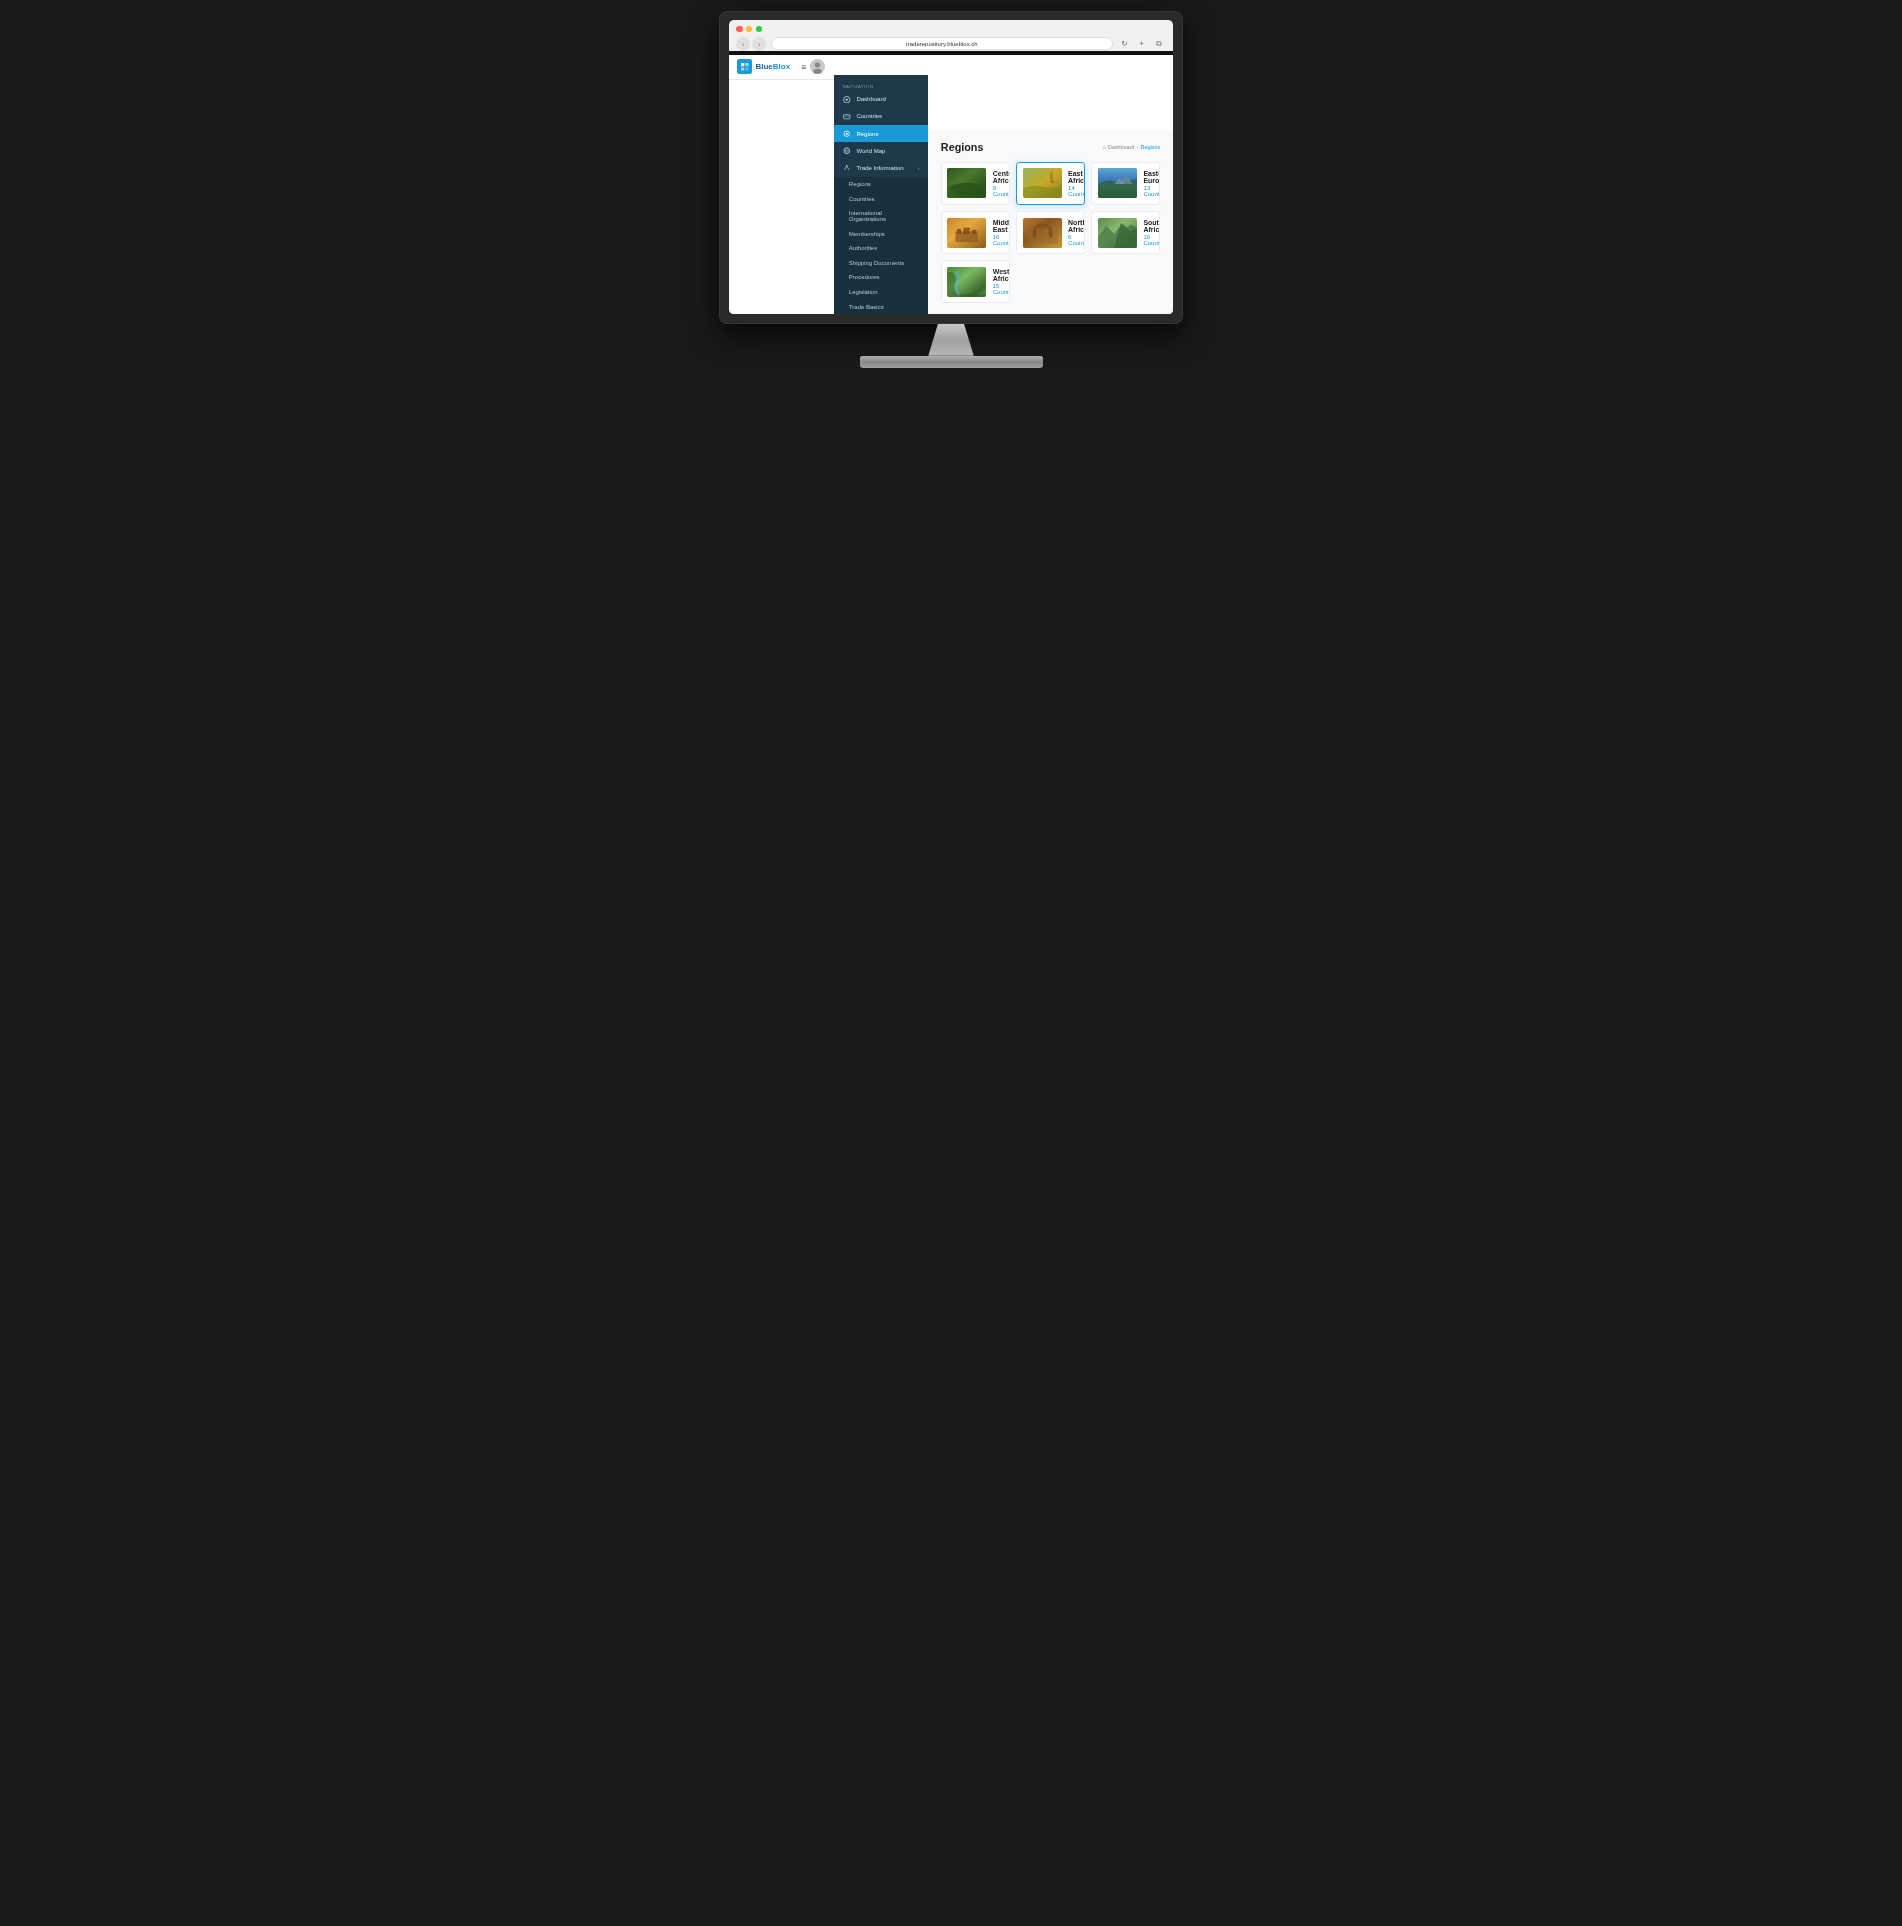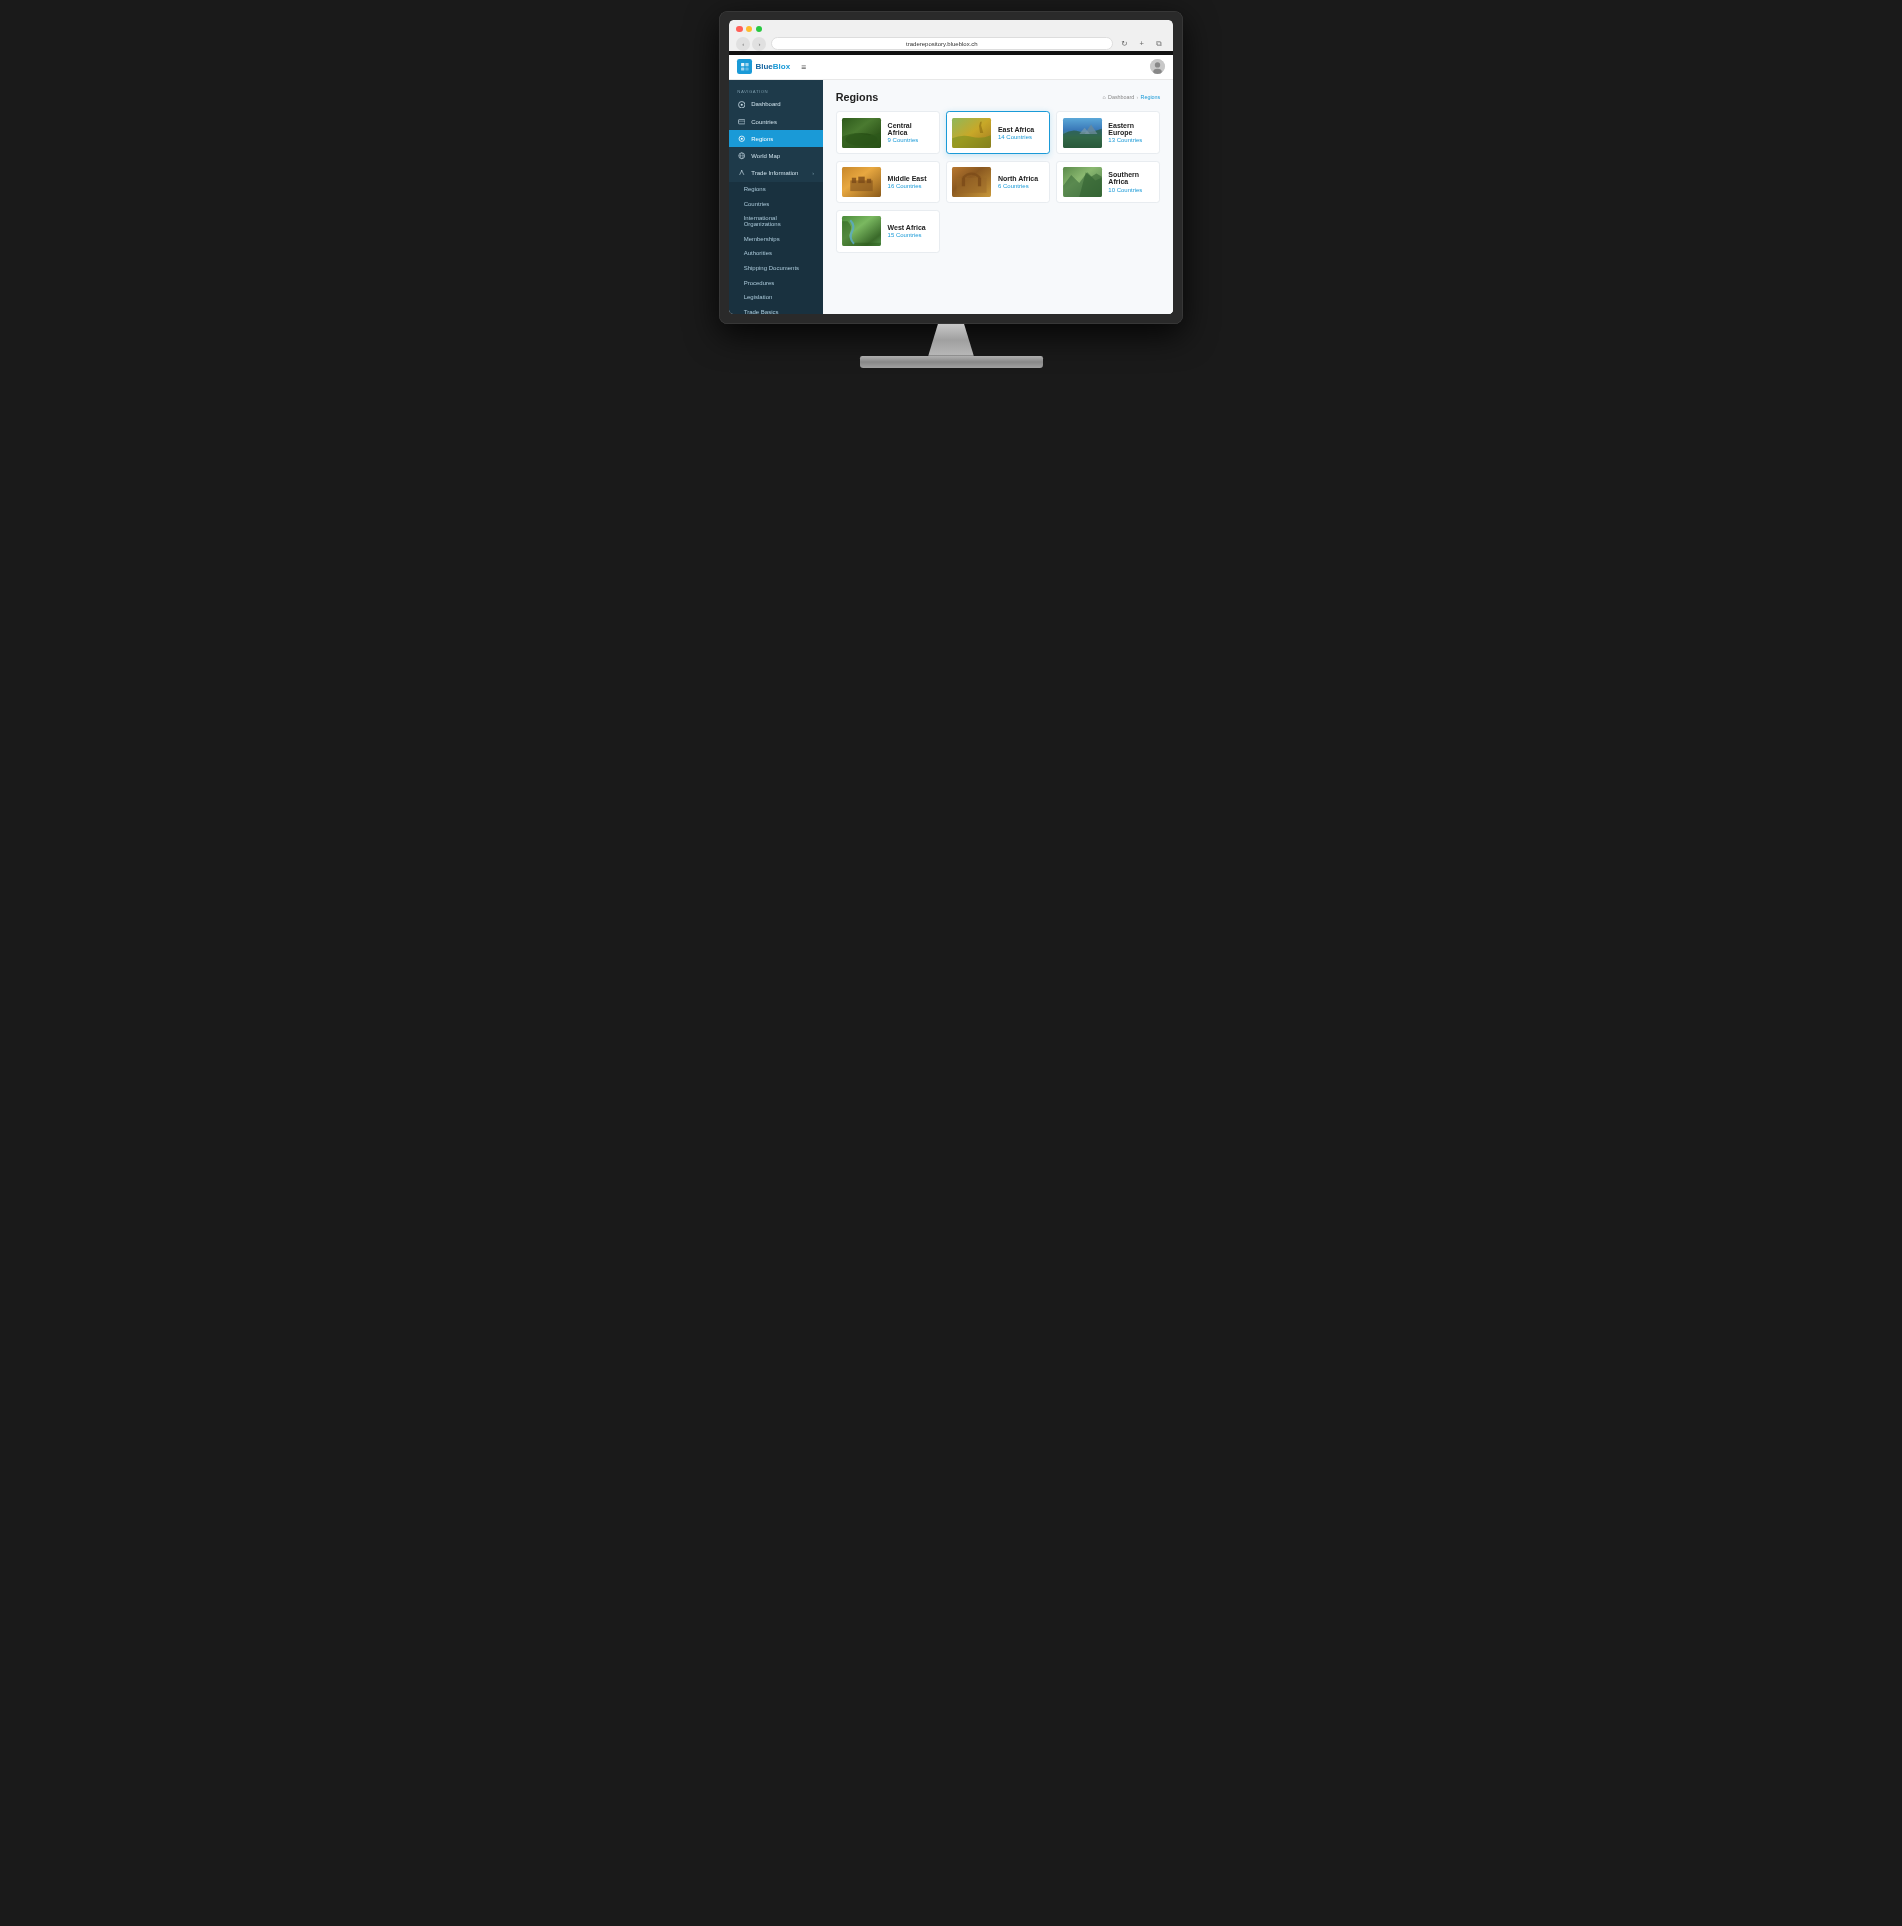--- a/index.html
+++ b/index.html
@@ -84,21 +84,21 @@
       width: 14px; height: 14px;
       background: none; border: none;
       color: #666; font-size: 7.5px; cursor: pointer;
       display: flex; align-items: center; justify-content: center;
     }
 
     
     .app-window {
       background: white;
       display: flex;
-      flex-direction: column;
+      flex-direction: row;
       height: 259px;
     }
 
     
     .app-header {
       background: white;
       border-bottom: 0.5px solid #e8e8e8;
       padding: 0 8.6px;
       height: 25px;
       display: flex;
@@ -126,20 +126,21 @@
       background: #ccc;
       display: flex; align-items: center; justify-content: center;
       overflow: hidden;
     }
 
     
     .app-main {
       display: flex;
       flex: 1;
       overflow: hidden;
+      align-items: flex-end;
     }
 
     
     .sidebar {
       width: 94px;
       background: #1e3a4a;
       color: white;
       flex-shrink: 0;
       overflow-y: auto;
       padding-top: 4.3px;

